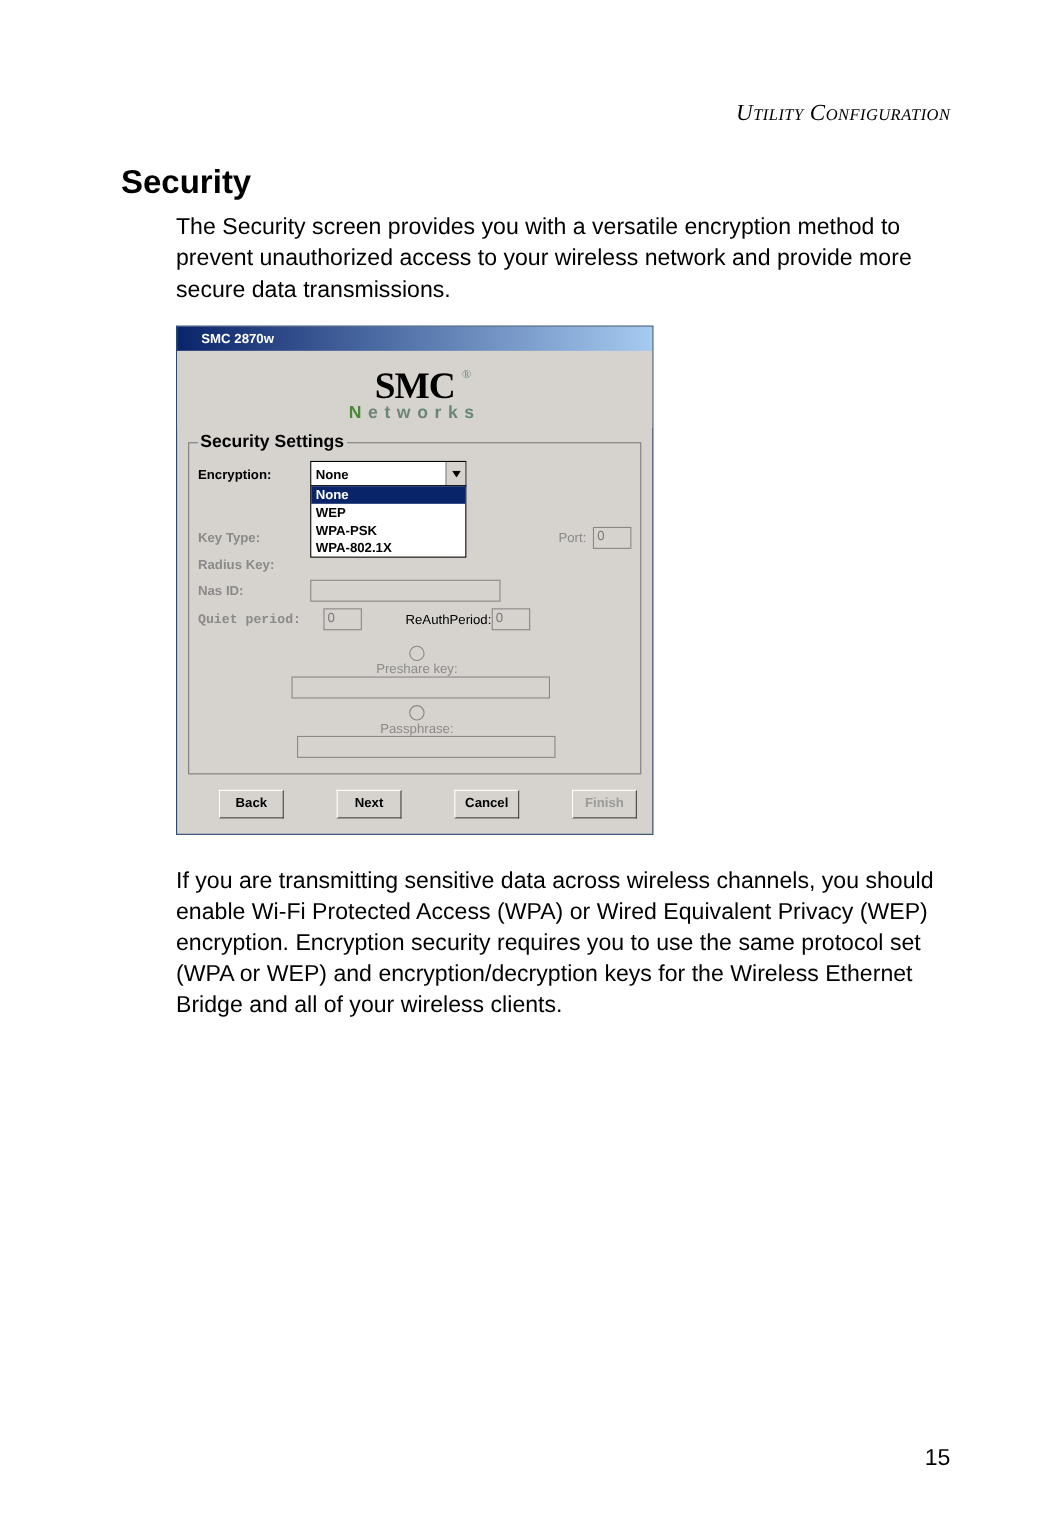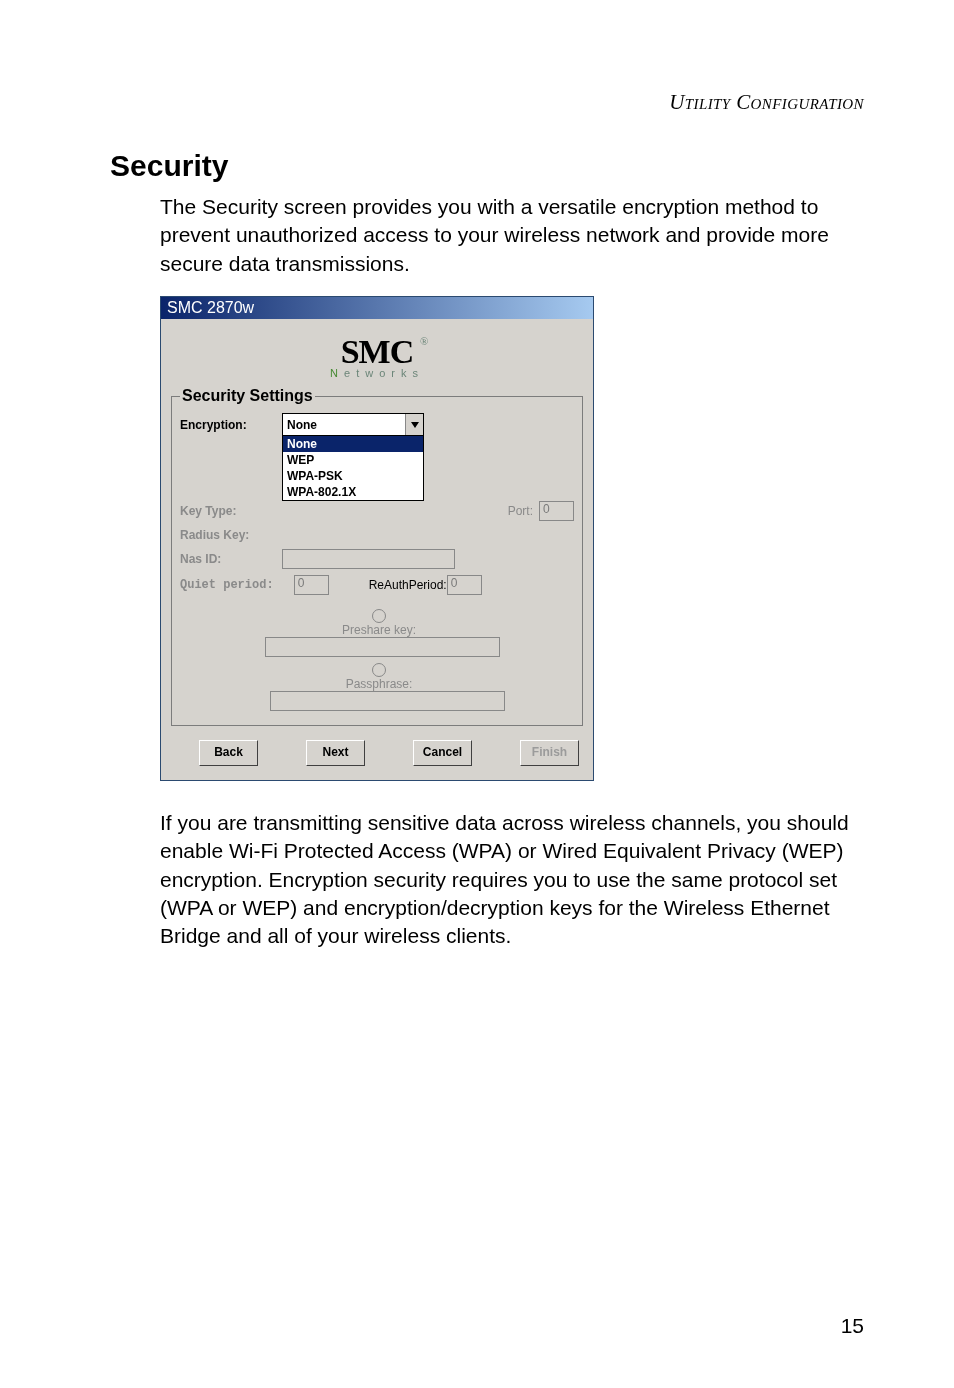--- a/index.html
+++ b/index.html
@@ -51,24 +51,24 @@
     width: 432px;
     border: 1px solid #2b4a70;
     background: #d6d3ce;
     font-family: Tahoma, Arial, sans-serif;
     font-size: 12px;
   }
   .titlebar {
     height: 22px;
     background: linear-gradient(to right, #0a246a, #a6caf0);
     color: #fff;
-    font-weight: normal;
-    padding-left: 6px;
+    font-weight: bold;
+    padding-left: 22px;
     line-height: 22px;
-    font-size: 16px;
+    font-size: 12px;
   }
   .logo-area {
     display: flex;
     justify-content: center;
     padding-top: 14px;
     padding-bottom: 4px;
     background: #d6d3ce;
   }
   .logo-box { text-align: center; }
   .logo-main {
@@ -84,22 +84,22 @@
     position: absolute;
     right: -14px;
     top: 2px;
     font-size: 11px;
     font-weight: normal;
     color: #6b8578;
   }
   .logo-sub {
     color: #6b8578;
     letter-spacing: 6px;
-    font-size: 11px;
-    font-weight: normal;
+    font-size: 16px;
+    font-weight: bold;
     margin-top: -4px;
   }
   .logo-sub .first { color: #478a33; }
 
   fieldset.settings {
     margin: 4px 10px 10px 10px;
     border: 1px solid #7c7c7c;
     padding: 8px 8px 10px 8px;
     background: #d6d3ce;
   }
@@ -279,21 +279,21 @@
             </span>
             <div class="dropdown-list">
               <div class="opt sel">None</div>
               <div class="opt">WEP</div>
               <div class="opt">WPA-PSK</div>
               <div class="opt">WPA-802.1X</div>
             </div>
           </div>
         </div>
 
-        <div class="row" style="margin-top:64px;">
+        <div class="row" style="margin-top:36px;">
           <span class="lbl disabled">Key Type:</span>
           <div class="port-wrap">
             <span class="plbl">Port:</span>
             <div class="txt small">0</div>
           </div>
         </div>
 
         <div class="row">
           <span class="lbl disabled">Radius Key:</span>
           <div class="txt med" style="visibility:hidden;"></div>

